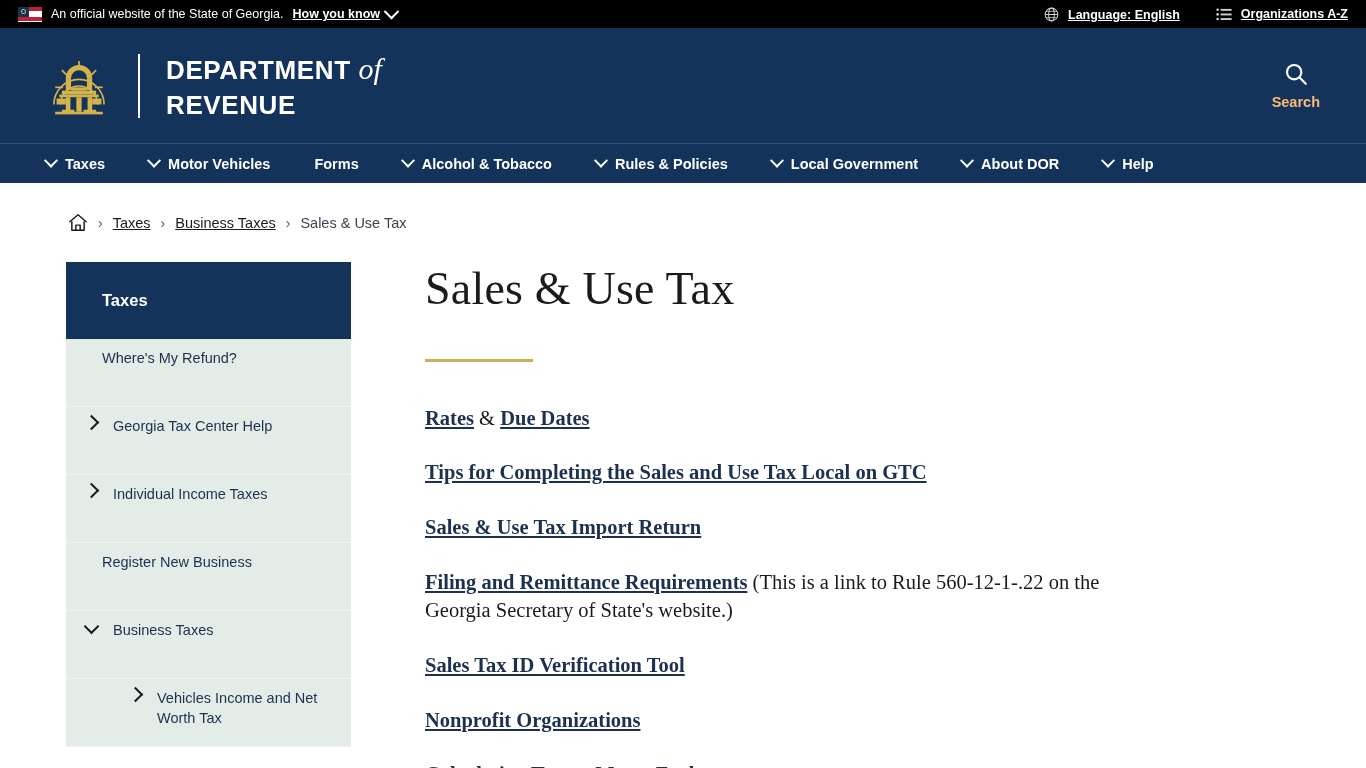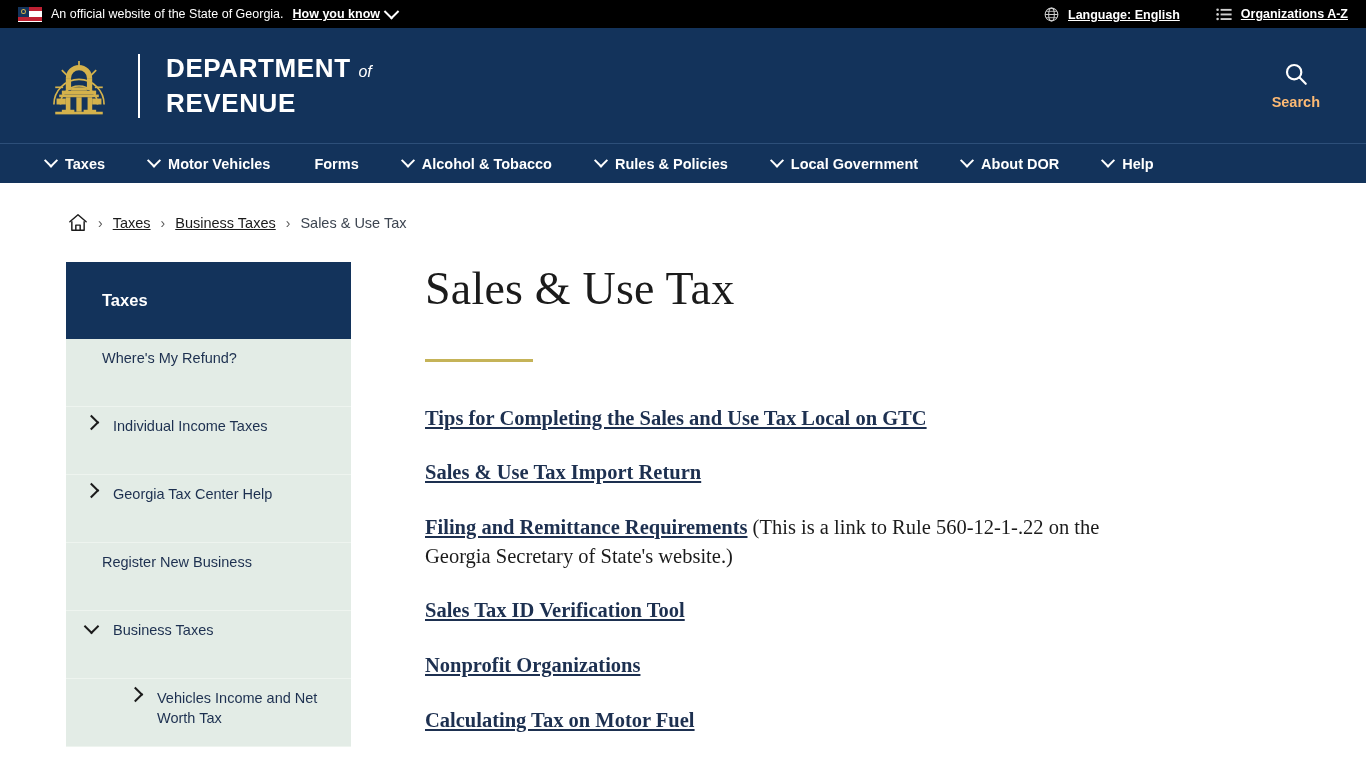--- a/index.html
+++ b/index.html
@@ -115,22 +115,22 @@
   .brand-title {
     color: #ffffff;
     font-size: 26px;
     font-weight: 700;
     letter-spacing: 0.6px;
     line-height: 1.32;
   }
   .brand-title .of {
     font-style: italic;
     font-weight: 400;
-    font-family: Liberation Sans, sans-serif;
-    font-size: 16px;
+    font-family: Liberation Serif, serif;
+    font-size: 30px;
     letter-spacing: 0;
   }
   .search-btn {
     margin-left: auto;
     display: flex;
     flex-direction: column;
     align-items: center;
     gap: 7px;
     color: #fdba74;
     cursor: pointer;
@@ -426,26 +426,26 @@
 
   <nav class="sidebar">
     <div class="sidebar-head">Taxes</div>
 
     <div class="side-item">
       <span>Where's My Refund?</span>
     </div>
 
     <div class="side-item has-arrow">
       <span class="side-arrow"></span>
-      <span>Individual Income Taxes</span>
+      <span>Georgia Tax Center Help</span>
     </div>
 
     <div class="side-item has-arrow">
       <span class="side-arrow"></span>
-      <span>Georgia Tax Center Help</span>
+      <span>Individual Income Taxes</span>
     </div>
 
     <div class="side-item">
       <span>Register New Business</span>
     </div>
 
     <div class="side-item has-arrow">
       <span class="side-arrow down"></span>
       <span>Business Taxes</span>
     </div>
@@ -455,20 +455,23 @@
       <span>Vehicles Income and Net Worth Tax</span>
     </div>
   </nav>
 
   <main class="content">
     <h1 class="page-title">Sales &amp; Use Tax</h1>
     <div class="title-rule"></div>
 
     <div class="links">
 
+      <div class="link-row">
+        <span class="doclink">Rates</span><span class="plaintext"> &amp; </span><span class="doclink">Due Dates</span>
+      </div>
 
       <div class="link-row">
         <span class="doclink">Tips for Completing the Sales and Use Tax Local on GTC</span>
       </div>
 
       <div class="link-row">
         <span class="doclink">Sales &amp; Use Tax Import Return</span>
       </div>
 
       <div class="link-row">

